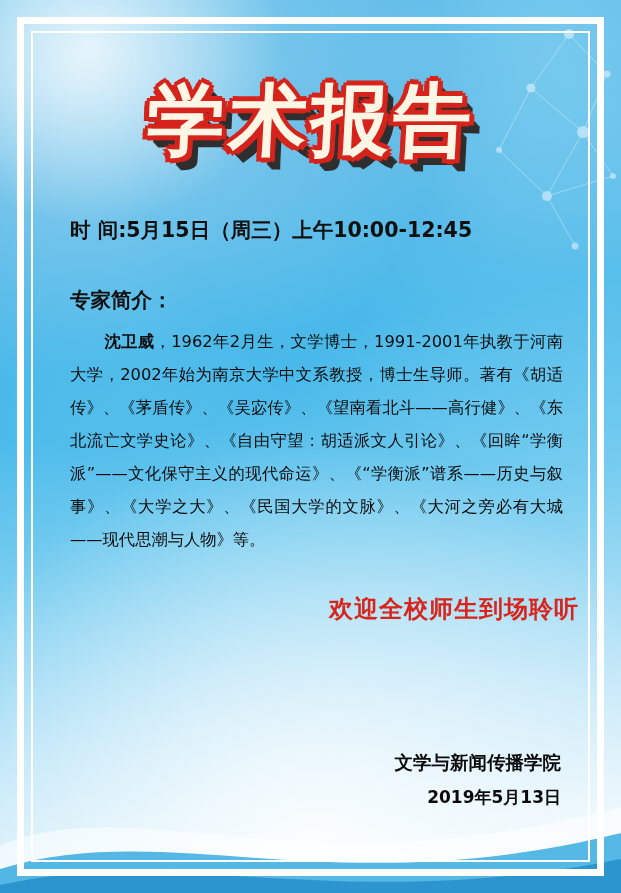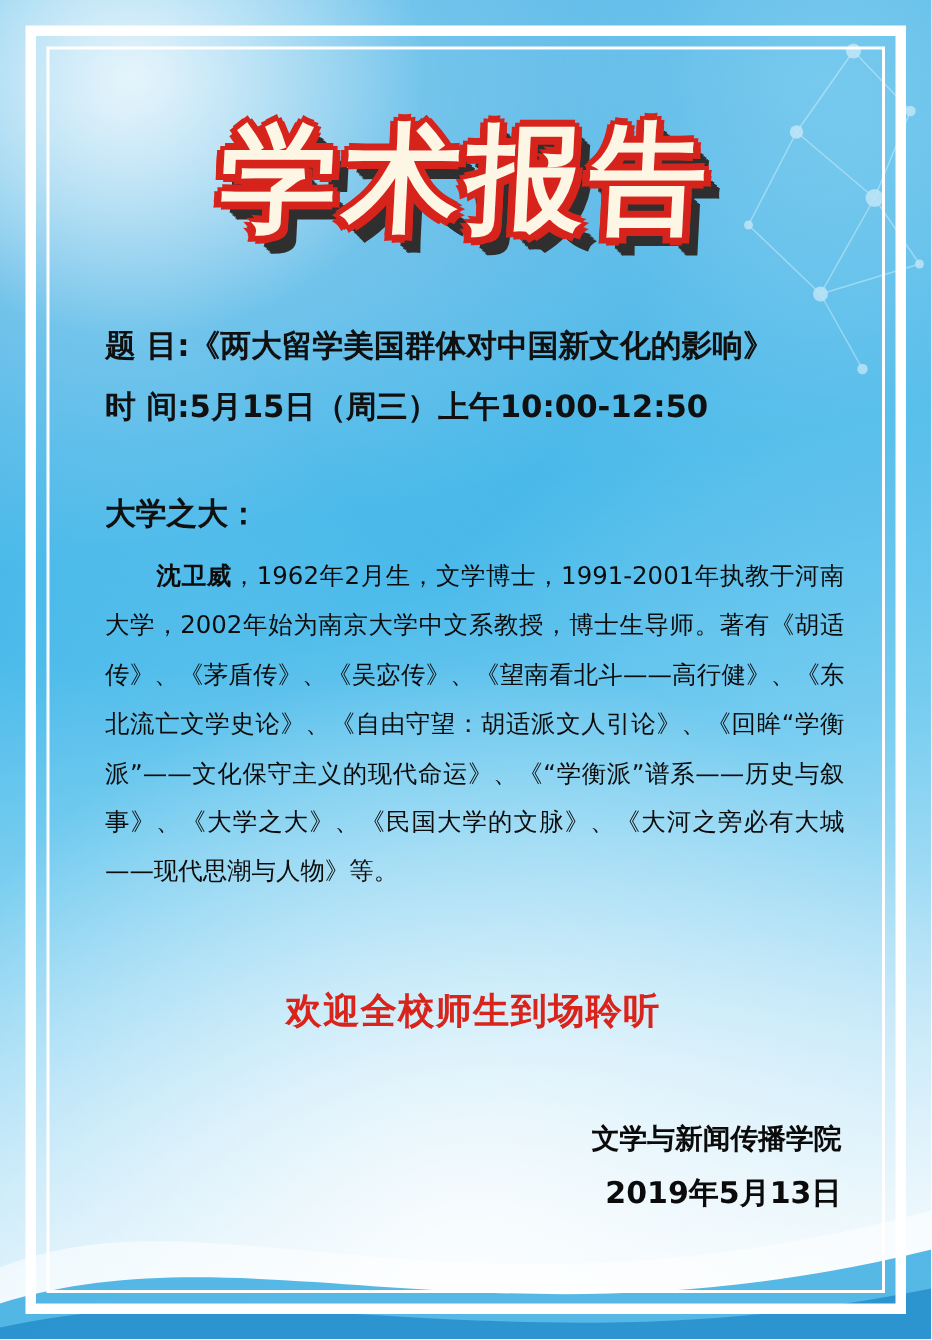--- a/index.html
+++ b/index.html
@@ -143,22 +143,22 @@
   .bio .name {
     font-weight: bold;
   }
   .bio .indent {
     display: inline-block;
     width: 34px;
   }
 
   
   .welcome {
-    margin-top: 60px;
-    text-align: center;
+    margin-top: 36px;
+    text-align: right;
     font-size: 24px;
     font-weight: bold;
     color: #d8241b;
     letter-spacing: 1px;
     padding-left: 10px;
     font-family: Liberation Mono, monospace;
   }
 
   
   .signature {
@@ -169,21 +169,21 @@
     color: #0b0b0b;
     font-weight: bold;
     margin-top: 20px;
   }
   .sig-org {
     font-size: 18.5px;
     line-height: 1.2;
     margin-bottom: 12px;
   }
   .sig-date {
-    font-size: 20px;
+    font-size: 17px;
     line-height: 1.2;
   }
 </style>
 </head>
 <body>
 
 <div class="poster">
 
   <div class="glow-tl"></div>
   <div class="glow-tr"></div>
@@ -223,28 +223,25 @@
   <div class="frame-inner"></div>
 
   <div class="content">
 
     <div class="title-wrap">
       <div class="title">学术报告</div>
     </div>
 
     <div class="meta">
       <div class="meta-line">
-        <span class="meta-label">题 目:</span><span class="meta-value">《两大留学美国群体对中国新文化的影响》</span>
+        <span class="meta-label">时 间:</span><span class="meta-value">5月15日（周三）上午10:00-12:45</span>
       </div>
-      <div class="meta-line">
-        <span class="meta-label">时 间:</span><span class="meta-value">5月15日（周三）上午10:00-12:50</span>
-      </div>
-    </div>
-
-    <div class="section-head">大学之大：</div>
+    </div>
+
+    <div class="section-head">专家简介：</div>
 
     <div class="bio">
       <span class="indent"></span><span class="name">沈卫威</span><span>，1962年2月生，文学博士，1991-2001年执教于河南大学，2002年始为南京大学中文系教授，博士生导师。著有《胡适传》、《茅盾传》、《吴宓传》、《望南看北斗——高行健》、《东北流亡文学史论》、《自由守望：胡适派文人引论》、《回眸“学衡派”——文化保守主义的现代命运》、《“学衡派”谱系——历史与叙事》、《大学之大》、《民国大学的文脉》、《大河之旁必有大城——现代思潮与人物》等。</span>
     </div>
 
     <div class="welcome">欢迎全校师生到场聆听</div>
 
     <div class="signature">
       <div class="sig-org">文学与新闻传播学院</div>
       <div class="sig-date">2019年5月13日</div>

